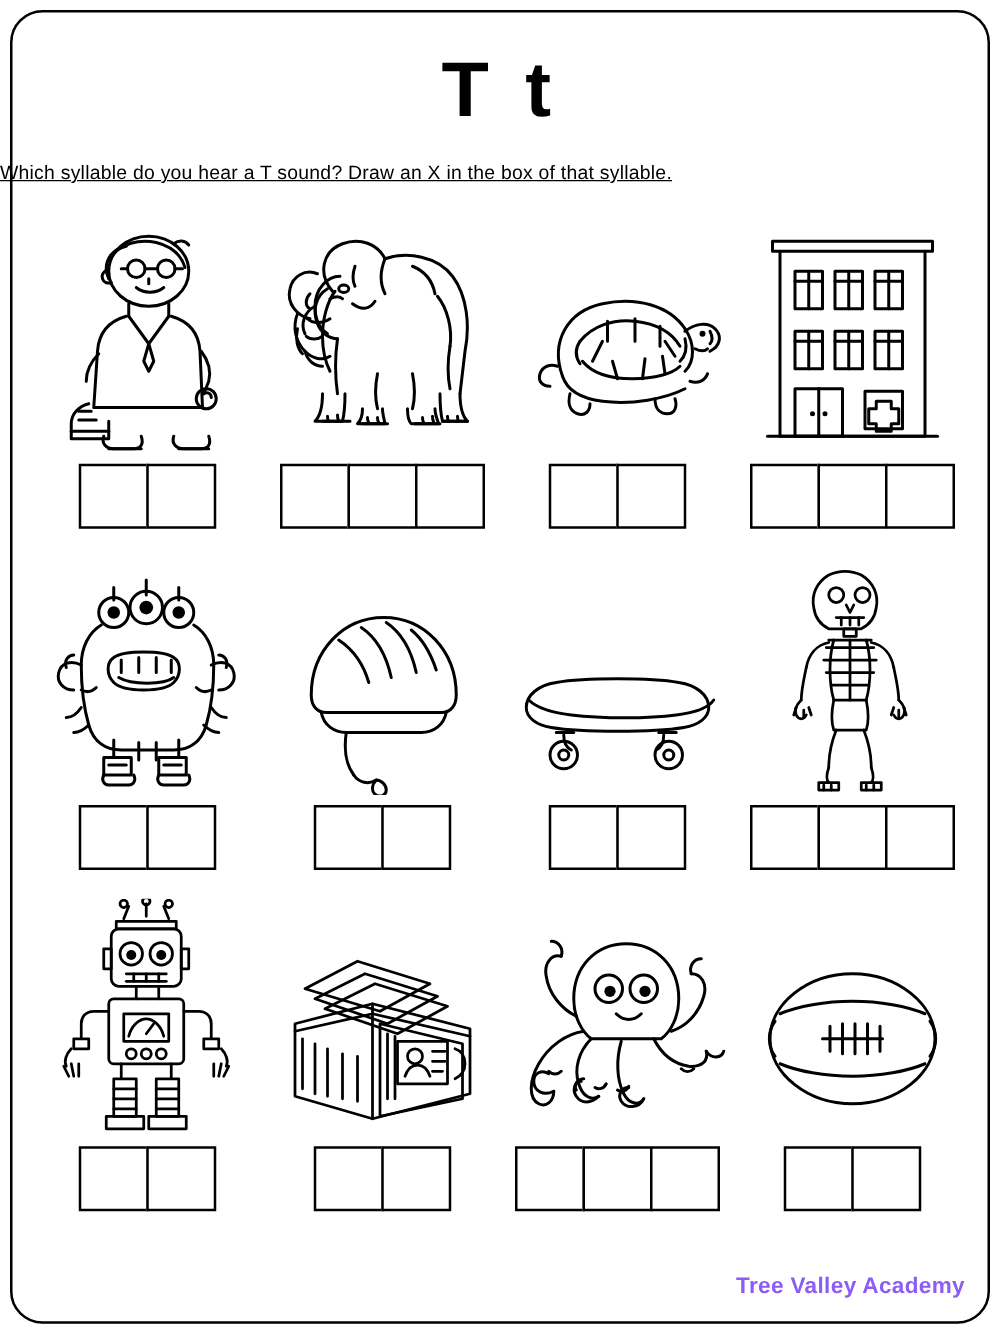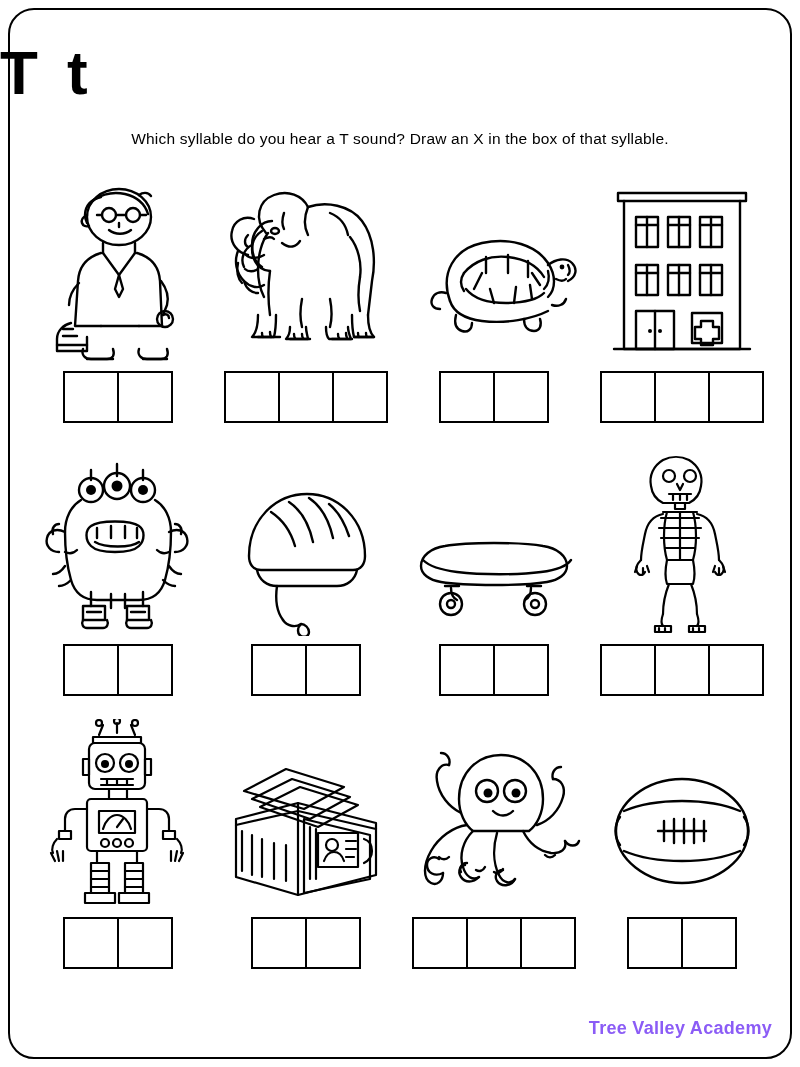--- a/index.html
+++ b/index.html
@@ -30,33 +30,35 @@
     height: 1051px;
     border: 2px solid #000;
     border-radius: 26px;
     box-sizing: border-box;
   }
   .title {
     position: absolute;
     top: 42px;
     left: 0;
     width: 800px;
+    text-align: center;
     font-size: 62px;
     font-weight: bold;
     letter-spacing: 6px;
     line-height: 1;
   }
   .instructions {
     position: absolute;
     top: 130px;
     left: 0;
     width: 800px;
-    text-align: center;
+    text-align: left;
     font-size: 15.5px;
     letter-spacing: 0.2px;
+    text-decoration: underline;
   }
   .grid {
     position: absolute;
     top: 168px;
     left: 30px;
     width: 740px;
   }
   .row {
     display: flex;
     flex-direction: row;

